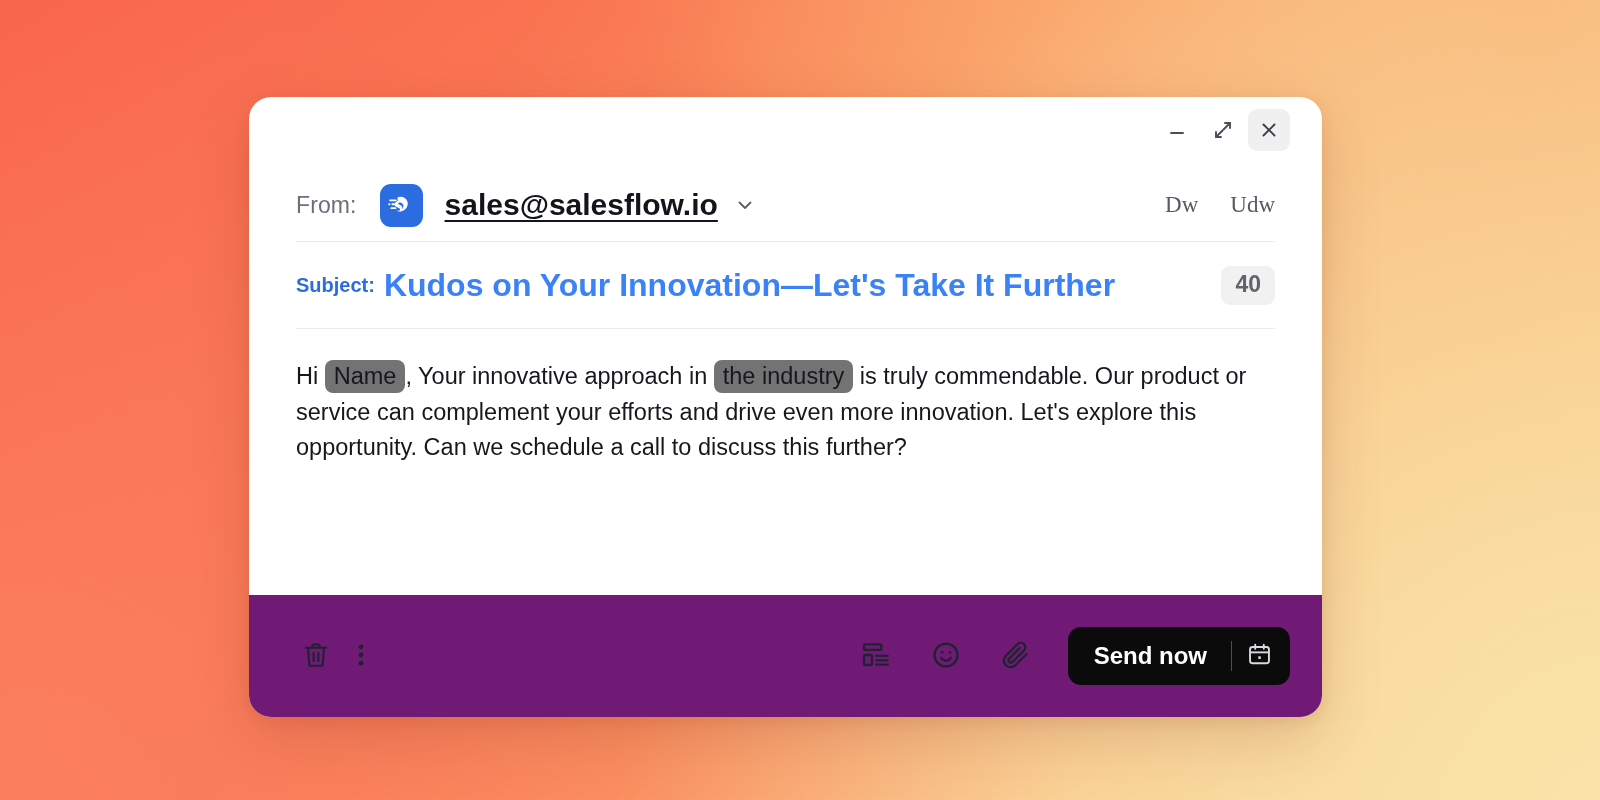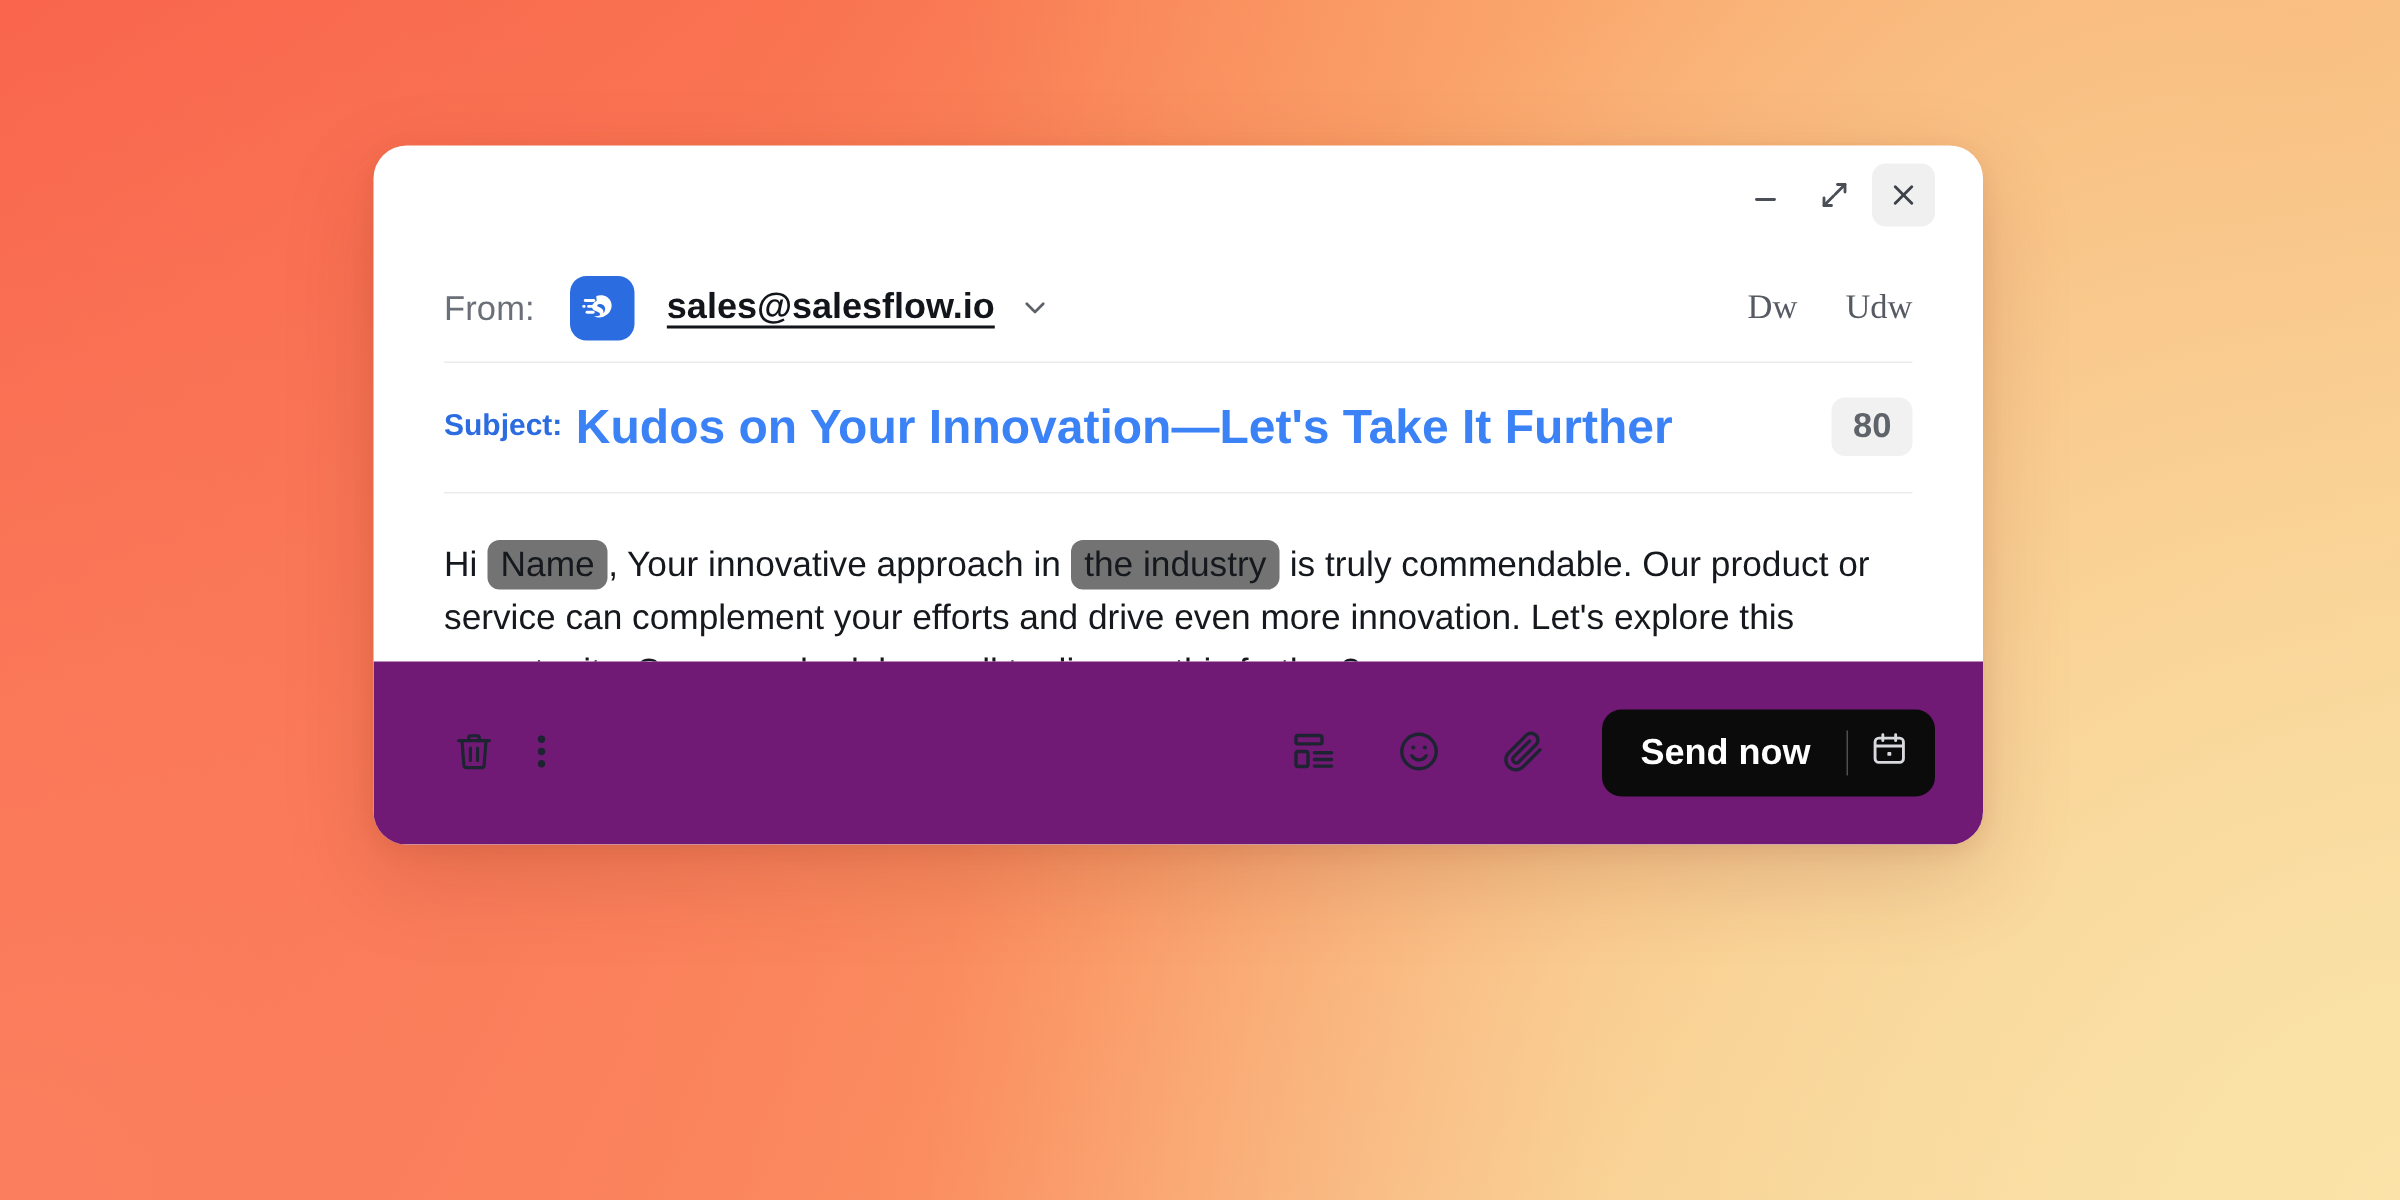--- a/index.html
+++ b/index.html
@@ -19,21 +19,21 @@
       linear-gradient(118deg, #F85C47 0%, #F9714F 26%, #FA9A62 52%, #F8C488 74%, #F7DE9F 100%);
     position: relative;
   }
 
   
   .compose-card {
     position: absolute;
     left: 249px;
     top: 97px;
     width: 1073px;
-    height: 466px;
+    height: 620px;
     background: #ffffff;
     border-radius: 22px;
     box-shadow: 0 22px 60px rgba(120, 40, 20, 0.18),
                 0 4px 14px rgba(120, 40, 20, 0.10);
     display: flex;
     flex-direction: column;
     overflow: hidden;
   }
 
   
@@ -81,21 +81,21 @@
     height: 43px;
     border-radius: 11px;
     background: #2B6CE0;
     display: flex;
     align-items: center;
     justify-content: center;
     flex: 0 0 43px;
     margin-right: 22px;
   }
   .from-address {
-    font-size: 24px;
+    font-size: 30px;
     color: #12151a;
     font-weight: 700;
     text-decoration: underline;
     text-underline-offset: 5px;
     text-decoration-thickness: 2px;
     white-space: nowrap;
   }
   .from-chevron {
     margin-left: 16px;
     color: #5c6169;
@@ -286,21 +286,21 @@
     <span class="cc-link">Dw</span>
     <span class="cc-link">Udw</span>
   </div>
 
   <div class="divider"></div>
 
   <div class="subject-row">
     <span class="subject-label">Subject:</span>
     <span class="subject-text">Kudos on Your Innovation—Let's Take It Further</span>
     <span class="subject-spacer"></span>
-    <span class="count-badge">80</span>
+    <span class="count-badge">40</span>
   </div>
 
   <div class="divider"></div>
 
   <div class="body-area">
     <div class="body-text">
       <span>Hi </span><span class="token">Name</span><span>, Your innovative approach in </span><span class="token">the industry</span><span> is truly commendable. Our product or service can complement your efforts and drive even more innovation. Let's explore this opportunity. Can we schedule a call to discuss this further?</span>
     </div>
   </div>
 

